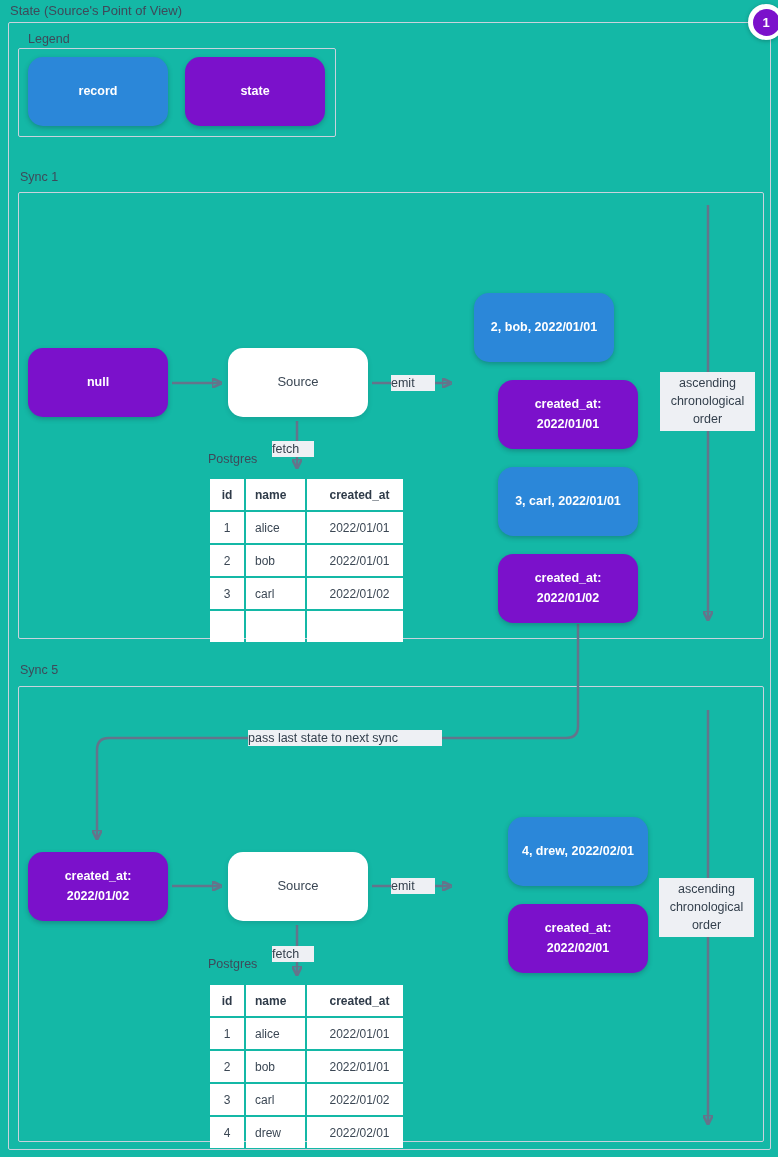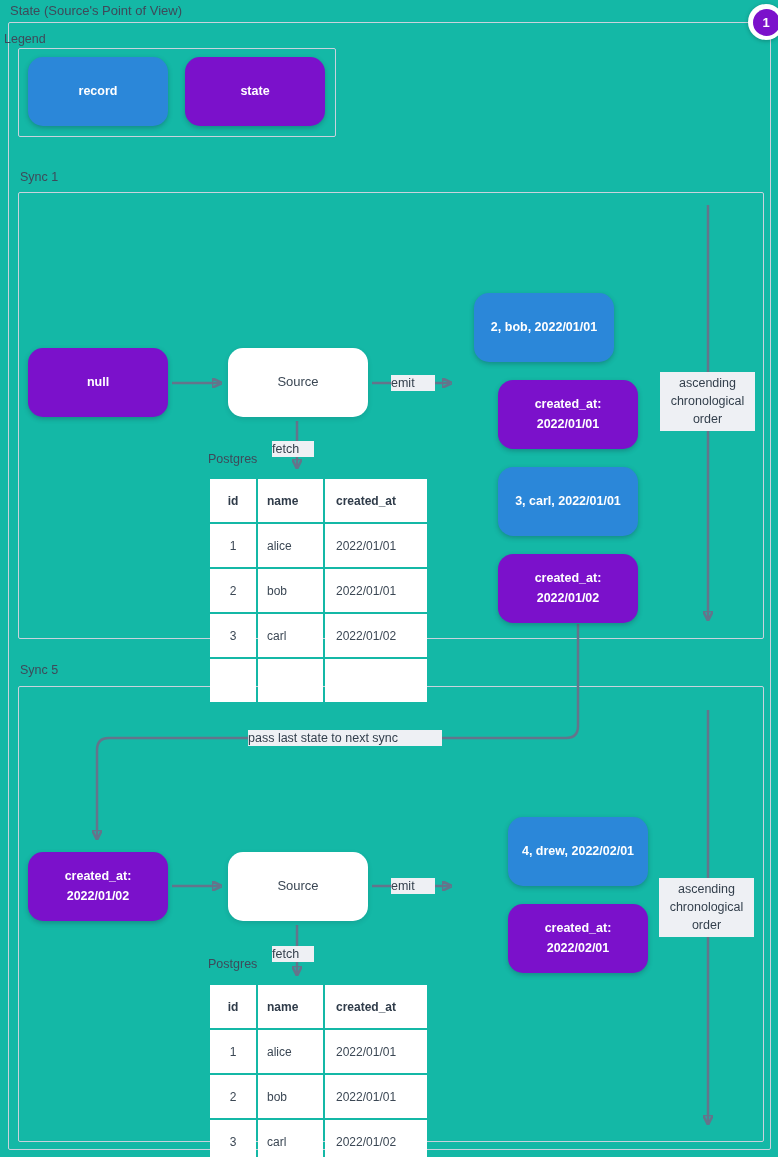--- a/index.html
+++ b/index.html
@@ -25,26 +25,26 @@
                 font-size:12.5px; text-align:left; line-height:16px; }
   .order-label { position:absolute; background:#eef0f4; color:#333f4c;
                  font-size:12.5px; text-align:center; line-height:1.42; padding:3px 0; }
   .db-label { position:absolute; font-size:12.5px; color:#3e4a5a; }
 
   .arrows { position:absolute; left:0; top:0; }
   .arrows path { stroke:#64748b; stroke-width:2.5; fill:none; stroke-linejoin:round; }
 
   table.pgtable { position:absolute; border-collapse:separate; border-spacing:2px;
                   table-layout:fixed; width:169px; }
-  table.pgtable th, table.pgtable td { background:#ffffff; height:27px; padding:8px;
+  table.pgtable th, table.pgtable td { background:#ffffff; height:27px; padding:2px;
                   font-size:12px; color:#3b4754; overflow:hidden; white-space:nowrap; }
   table.pgtable th { font-weight:700; color:#2f3b49; }
   .col-id { width:30px; text-align:center; }
   .col-name { width:48px; text-align:left; padding-left:9px !important; }
-  .col-created { width:83px; text-align:left; padding-left:11px !important; }
+  .col-created { width:83px; text-align:center; padding-left:11px !important; }
 
   .badge-ring { position:absolute; left:748px; top:4px; width:36px; height:36px;
                 background:#ffffff; border-radius:50%; display:flex;
                 align-items:center; justify-content:center;
                 box-shadow:0 1px 4px rgba(0,0,0,.25); }
   .badge-core { width:27px; height:27px; border-radius:50%; background:#7b11cb;
                 color:#fff; font-size:13px; font-weight:700; display:flex;
                 align-items:center; justify-content:center; }
 </style>
 </head>
@@ -68,21 +68,21 @@
     <path d="M 297 421 L 297 467" marker-end="url(#arrow)"></path>
     <path d="M 708 205 L 708 619" marker-end="url(#arrow)"></path>
     <path d="M 578 624 L 578 726 Q 578 738 566 738 L 109 738 Q 97 738 97 750 L 97 838" marker-end="url(#arrow)"></path>
     <path d="M 172 886 L 220 886" marker-end="url(#arrow)"></path>
     <path d="M 372 886 L 450 886" marker-end="url(#arrow)"></path>
     <path d="M 297 925 L 297 974" marker-end="url(#arrow)"></path>
     <path d="M 708 710 L 708 1123" marker-end="url(#arrow)"></path>
   </svg>
 
   <div class="page-title">State (Source's Point of View)</div>
-  <div class="sec-label" style="left:4px; top:32px;">Legend</div>
+  <div class="sec-label" style="left:28px; top:32px;">Legend</div>
   <div class="sec-label" style="left:20px; top:170px;">Sync 1</div>
   <div class="sec-label" style="left:20px; top:663px;">Sync 5</div>
 
   <div class="node record" style="left:28px; top:57px;">record</div>
   <div class="node state" style="left:185px; top:57px;">state</div>
 
   <div class="node state" style="left:28px; top:348px;">null</div>
   <div class="node source" style="left:228px; top:348px;">Source</div>
 
   <div class="line-label" style="left:391px; top:375px; width:44px;">emit</div>

